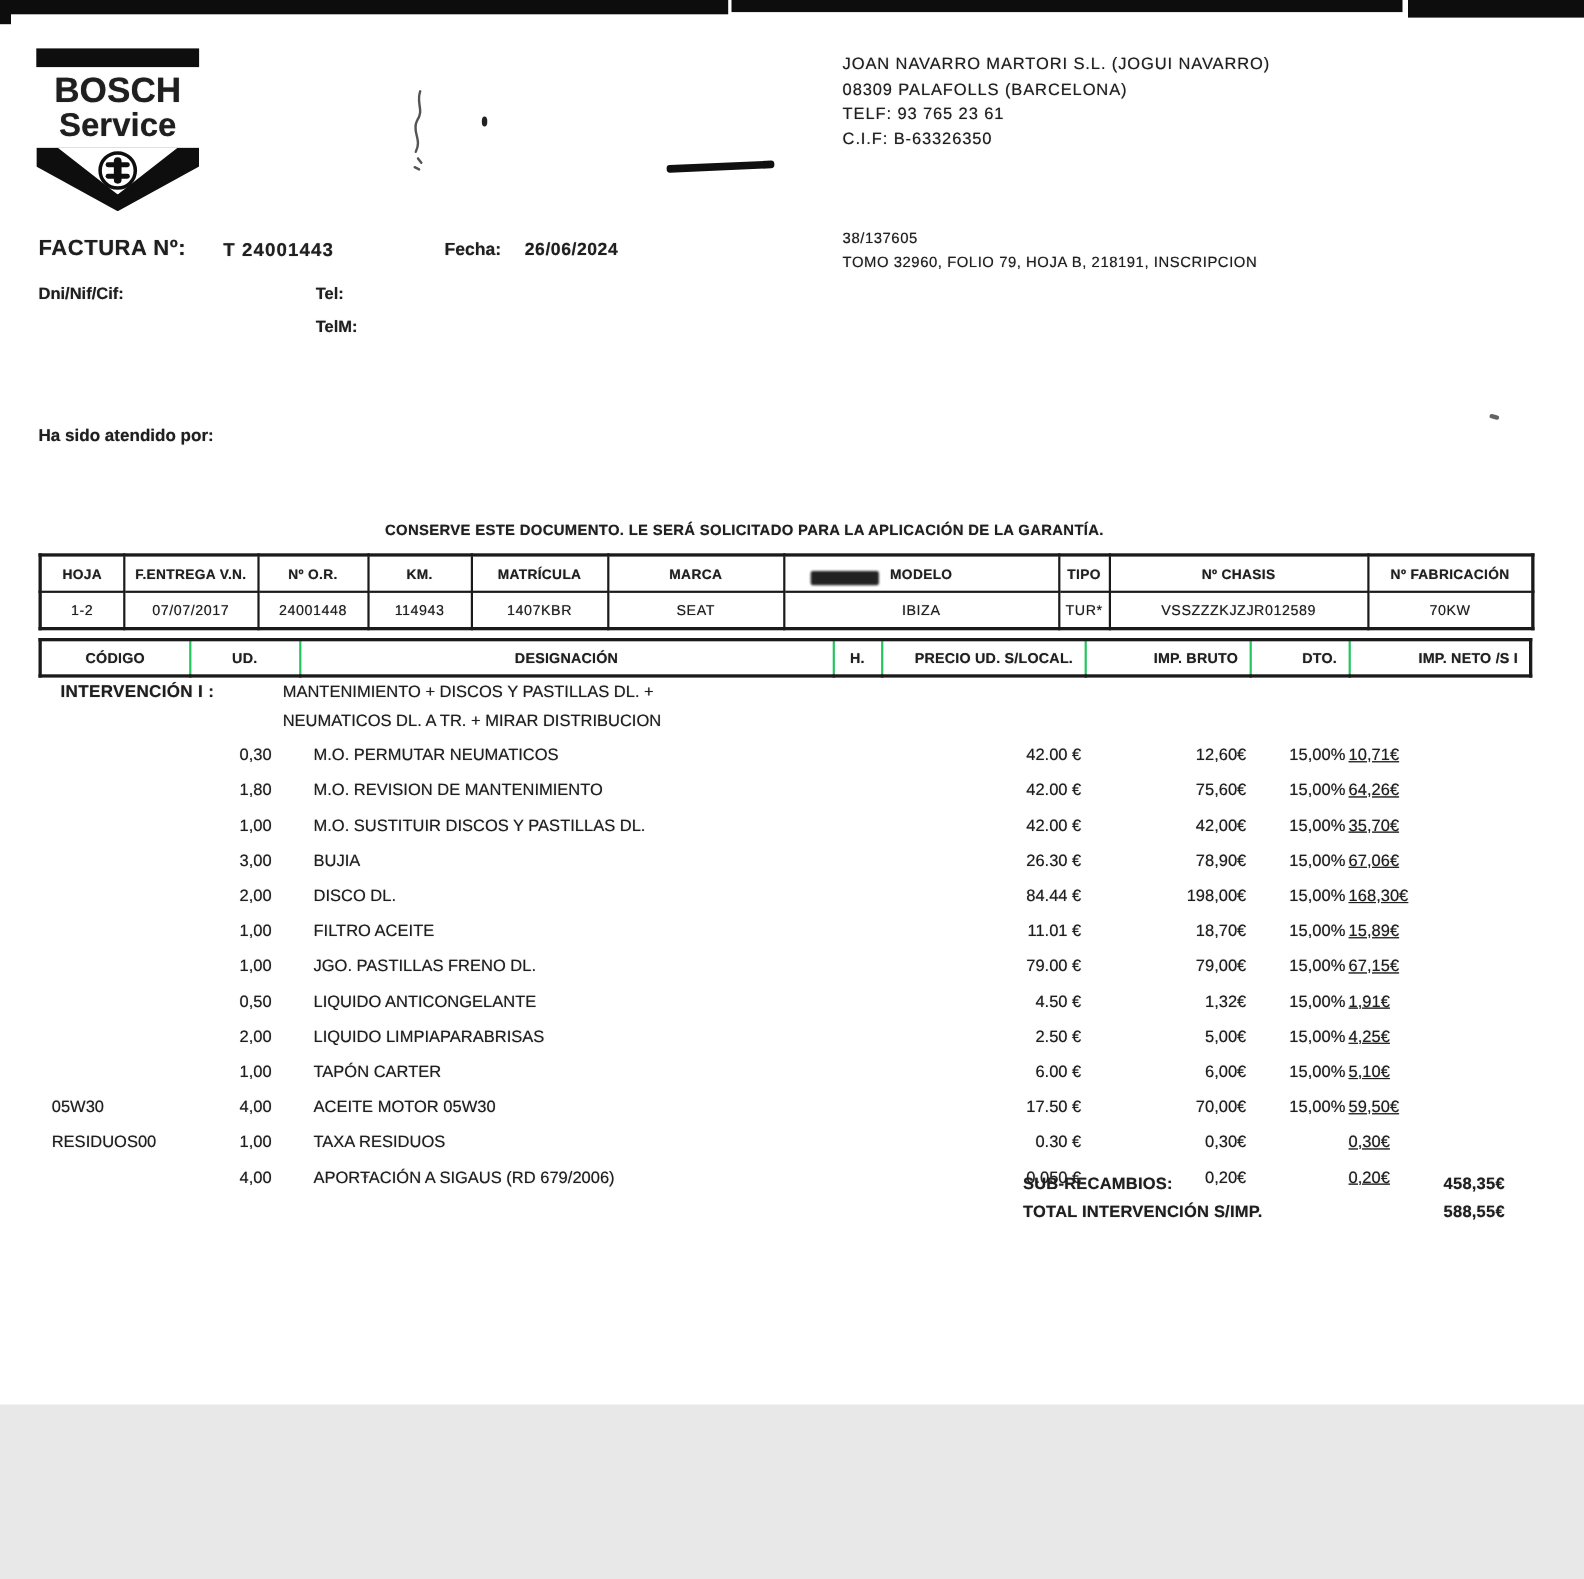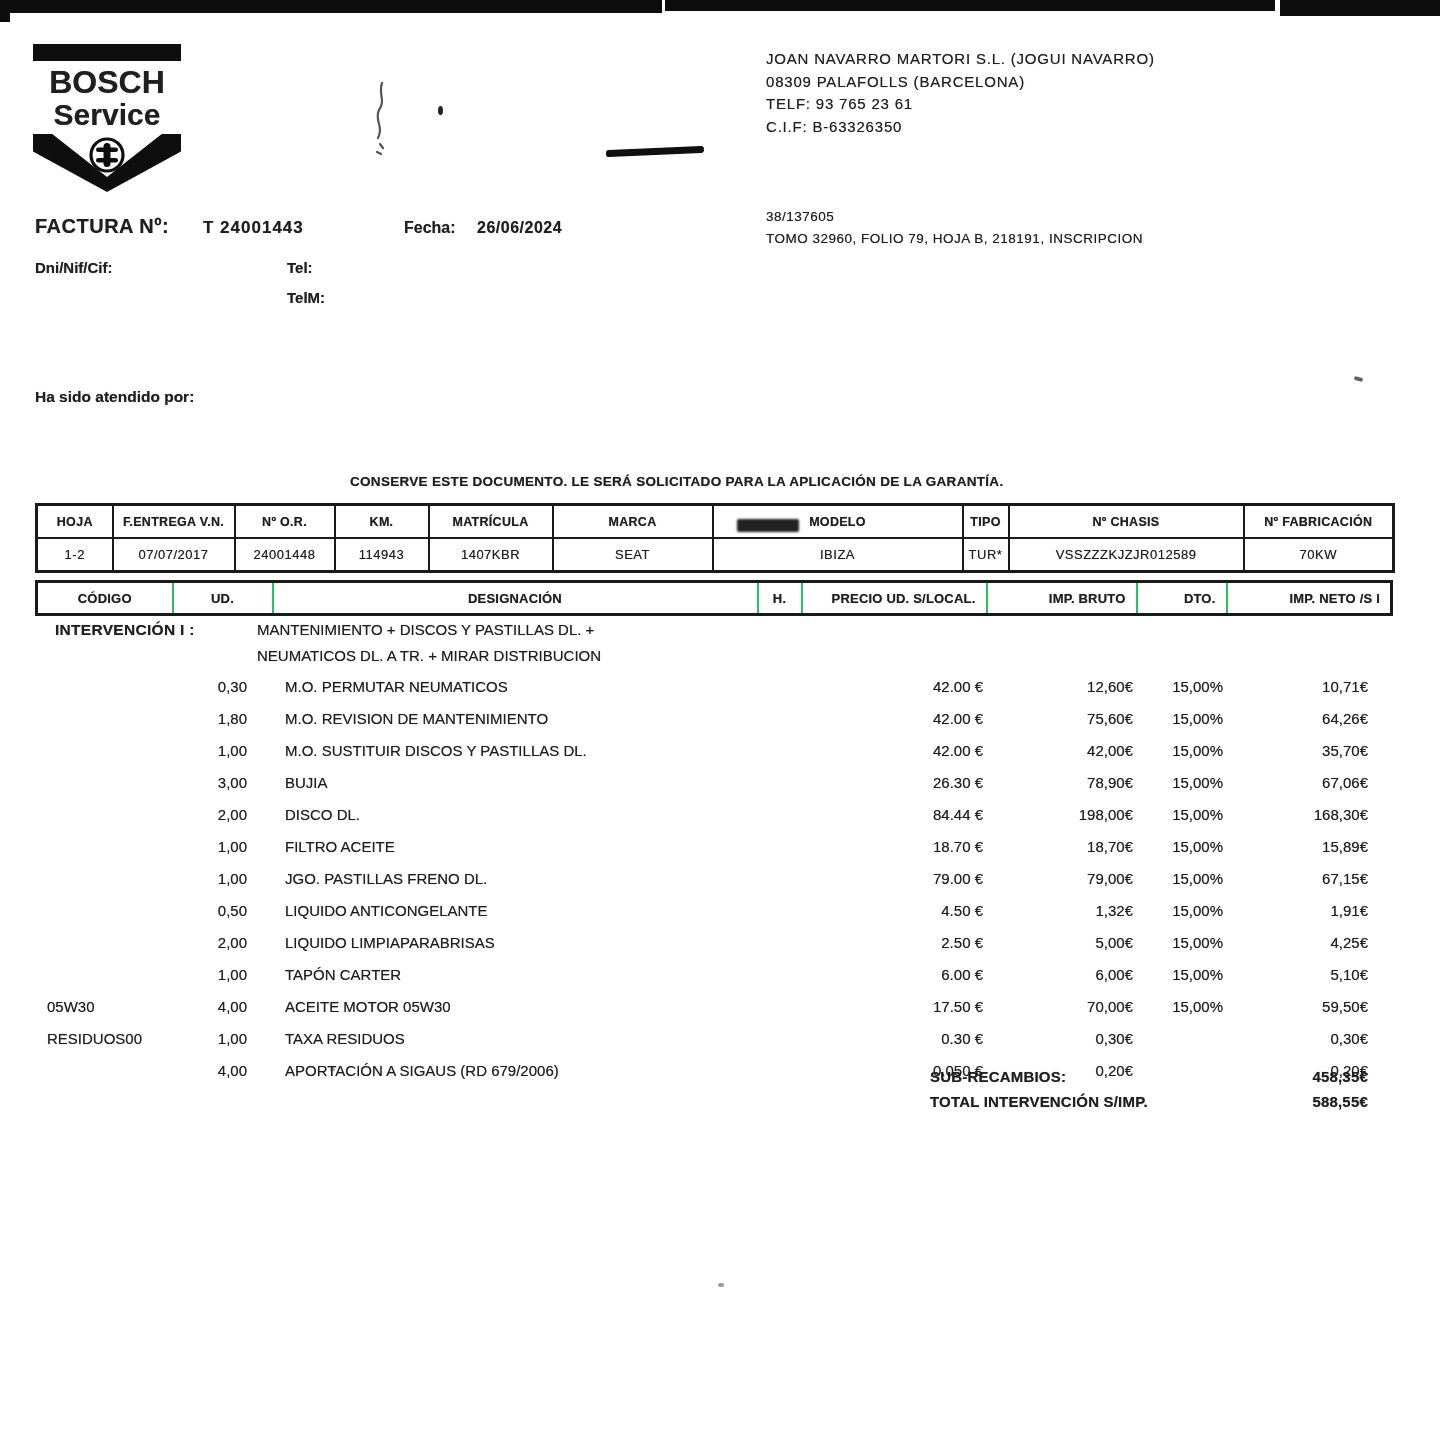--- a/index.html
+++ b/index.html
@@ -1,17 +1,17 @@
 <!DOCTYPE html>
 <html><head>
 <meta charset="utf-8">
 <style>
   html,body{margin:0;padding:0;background:#e8e8e8;}
   .sheet{
-    position:relative;width:1440px;height:1435px;background:#ffffff;
+    position:relative;width:1440px;height:1277px;background:#ffffff;
     font-family:"Liberation Sans", sans-serif;color:#1f1f1f;overflow:hidden;
     text-shadow:0 0 0.8px rgba(25,25,25,0.6);
   }
   .abs{position:absolute;}
 
   
   .topbar{position:absolute;top:0;background:#0d0d0d;}
   .squiggle{position:absolute;opacity:.8;}
   .speck{position:absolute;background:#222;border-radius:2px;}
   .hline{position:absolute;background:#101010;border-radius:3px;transform:rotate(-2.5deg);}
@@ -64,21 +64,21 @@
 
   
   .items-body{position:absolute;left:35px;top:670px;border-collapse:collapse;table-layout:fixed;}
   .items-body td{height:30px;font-size:15px;font-weight:500;white-space:nowrap;overflow:hidden;vertical-align:middle;}
   .items-body td:nth-child(1){text-align:left;padding-left:12px;}
   .items-body td:nth-child(2){text-align:right;padding-right:24px;}
   .items-body td:nth-child(3){text-align:left;padding-left:14px;}
   .items-body td:nth-child(5){text-align:right;padding-right:2px;}
   .items-body td:nth-child(6){text-align:right;padding-right:2px;}
   .items-body td:nth-child(7){text-align:right;padding-right:2px;}
-  .items-body td:nth-child(8){text-align:right;padding-right:22px;}
+  .items-body td:nth-child(8){padding-right:22px;text-decoration:underline;}
 
   
   .totals{position:absolute;left:930px;top:1064px;width:438px;font-size:15px;font-weight:600;}
   .total-row{display:flex;justify-content:space-between;height:25px;line-height:25px;letter-spacing:.2px;}
 </style>
 </head>
 <body>
 
 <div class="sheet">
 
@@ -268,21 +268,21 @@
           <td>84.44 €</td>
           <td>198,00€</td>
           <td>15,00%</td>
           <td>168,30€</td>
         </tr>
         <tr>
           <td></td>
           <td>1,00</td>
           <td>FILTRO ACEITE</td>
           <td></td>
-          <td>18.70 €</td>
+          <td>11.01 €</td>
           <td>18,70€</td>
           <td>15,00%</td>
           <td>15,89€</td>
         </tr>
         <tr>
           <td></td>
           <td>1,00</td>
           <td>JGO. PASTILLAS FRENO DL.</td>
           <td></td>
           <td>79.00 €</td>

